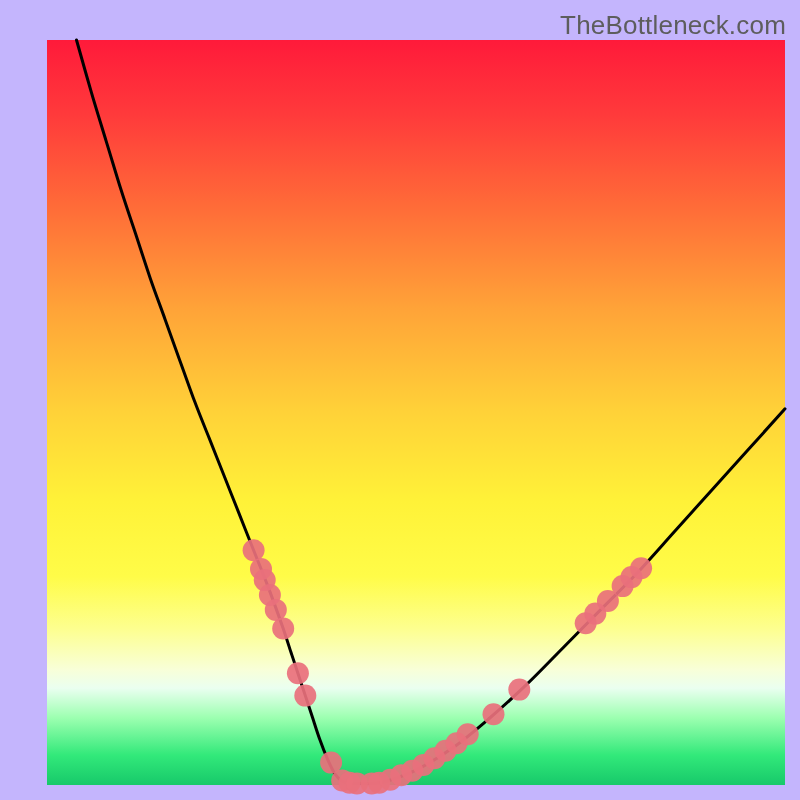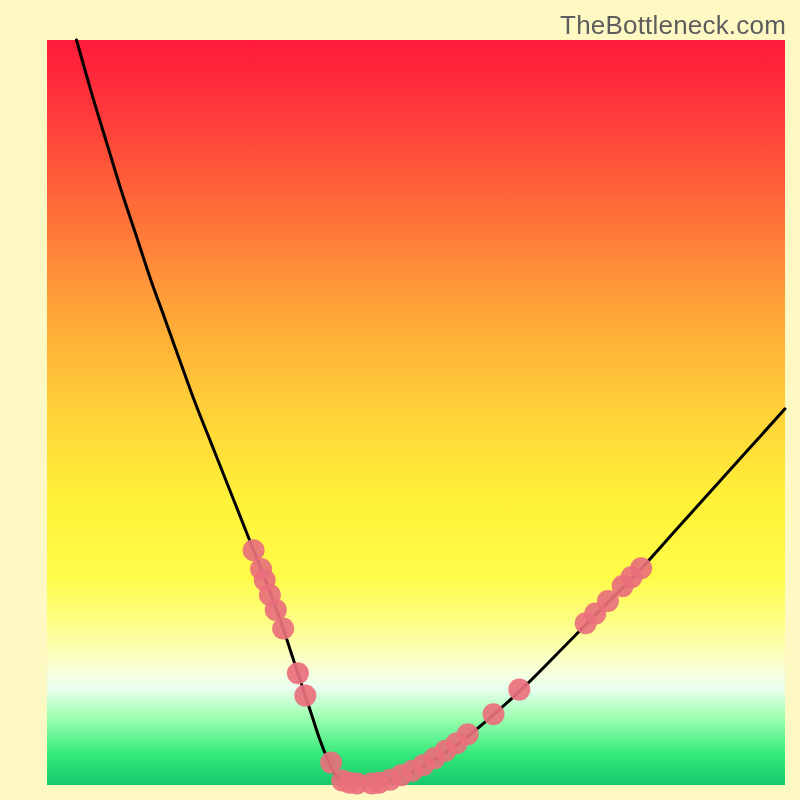--- a/index.html
+++ b/index.html
@@ -10,21 +10,21 @@
     background: #000;
     font-family: Arial, Helvetica, sans-serif;
     overflow: hidden;
   }
   .frame {
     position: absolute;
     left: 0;
     top: 0;
     width: 800px;
     height: 800px;
-    background: #fef9c3;
+    background: #c4b5fd;
     text-align: center;
   }
   .plot {
     position: absolute;
     left: 47px;
     top: 40px;
     width: 738px;
     height: 745px;
     background: linear-gradient(to bottom,
       #ff1a3a 0%,

